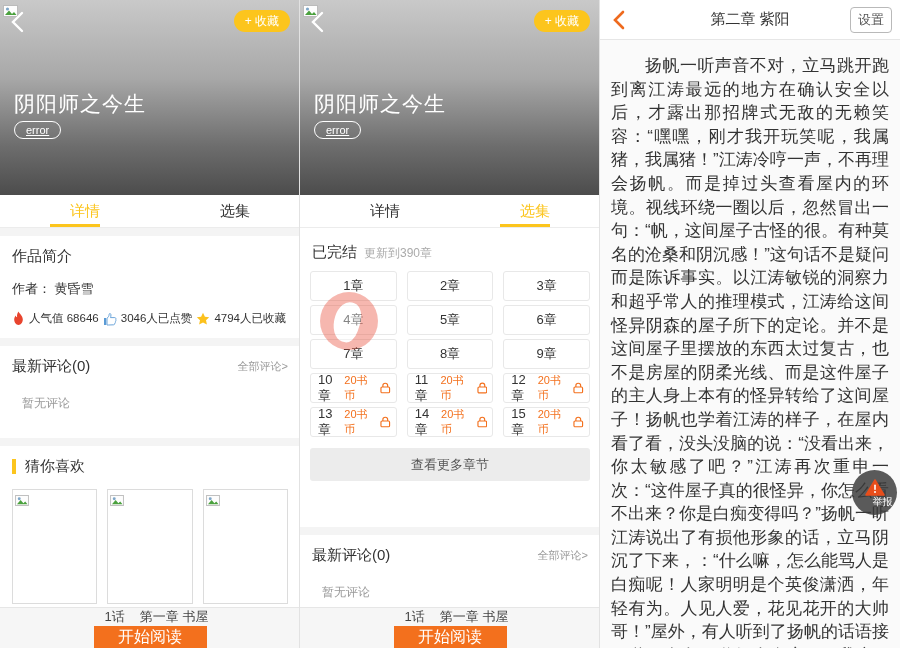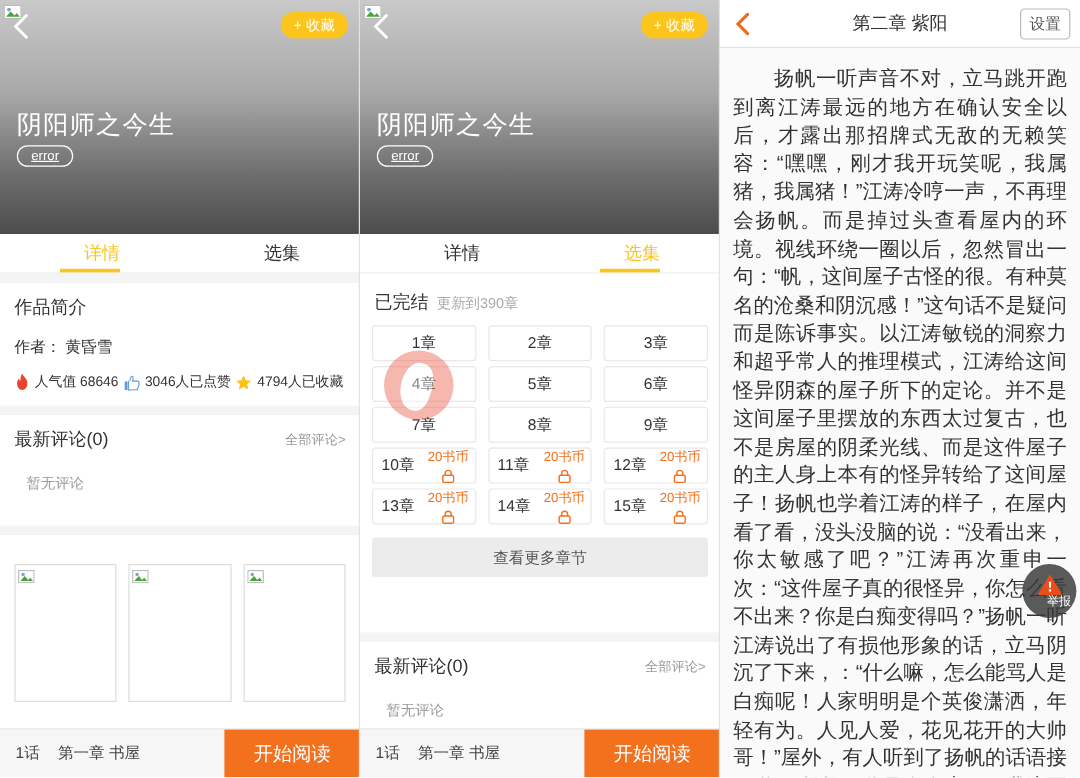--- a/index.html
+++ b/index.html
@@ -33,32 +33,32 @@
   .comments-head { display:flex; justify-content:space-between; align-items:center; }
   .all-link { font-size:11px; color:#999; cursor:pointer; }
   .empty-comment { font-size:12px; color:#999; margin:19px 0 14px 10px; }
 
   .rec-head { display:flex; align-items:center; gap:9px; }
   .rec-bar { width:4px; height:15px; background:#fcc51d; }
   .rec-boxes { display:flex; gap:10px; margin-top:13px; }
   .rec-box { width:87px; height:115px; border:1px solid #dcdcdc; position:relative; background:#fff; }
   .rec-box .broken-ico { top:2px; left:2px; }
 
-  .bottom-bar { position:absolute; bottom:0; left:0; right:0; height:41px; background:#f6f6f6; border-top:1px solid #e6e6e6; display:flex; align-items:center; }
+  .bottom-bar { position:absolute; bottom:0; left:0; right:0; height:41px; background:#f6f6f6; border-top:1px solid #e6e6e6; display:flex; align-items:center;flex-direction:column; }
   .progress { flex:1; padding-left:13px; font-size:13px; color:#444; display:flex; gap:15px; }
   .read-btn { width:113px; height:41px; background:#f3701d; color:#fff; font-size:16px; display:flex; align-items:center; justify-content:center; cursor:pointer; }
 
   
   .status-line { padding:15px 12px 9px; display:flex; align-items:baseline; gap:7px; background:#fff; }
   .status-main { font-size:15px; color:#333; }
   .status-sub { font-size:12px; color:#aaa; }
   .chap-grid { display:grid; grid-template-columns:repeat(3,1fr); column-gap:10px; row-gap:4px; padding:0 10px; }
   .chap-btn { height:30px; border:1px solid #e8e8e8; border-radius:3px; display:flex; align-items:center; justify-content:center; font-size:13px; color:#333; background:#fff; cursor:pointer; }
   .chap-btn.paid { justify-content:space-between; padding:0 5px 0 7px; }
-  .price { color:#f3701d; font-size:11px; display:flex; align-items:center; gap:3px;flex-direction:column; }
+  .price { color:#f3701d; font-size:11px; display:flex; align-items:center; gap:3px; }
   .more-btn { margin:11px 10px 0; height:33px; background:#ececec; border-radius:3px; display:flex; align-items:center; justify-content:center; font-size:13px; color:#555; cursor:pointer; }
   .spacer-a { height:46px; background:#fff; }
   .spacer-b { height:15px; background:#f4f4f4; margin-top:8px; }
 
   
   .reader-panel { background:#fafafa; }
   .reader-header { height:40px; background:#fff; border-bottom:1px solid #e6e6e6; position:relative; display:flex; align-items:center; justify-content:center; }
   .reader-title { font-size:15px; color:#333; }
   .reader-back { position:absolute; left:12px; top:9px; width:16px; height:22px; cursor:pointer; }
   .settings-btn { position:absolute; right:8px; top:7px; min-width:42px; height:26px; border:1px solid #b9b9b9; border-radius:4px; background:#fff; font-size:13px; color:#555; display:flex; align-items:center; justify-content:center; padding:0 6px; cursor:pointer; }
@@ -135,20 +135,24 @@
       <div class="comments-head">
         <span class="sec-heading">最新评论(0)</span>
         <span class="all-link">全部评论&gt;</span>
       </div>
       <div class="empty-comment">暂无评论</div>
     </div>
 
     <div class="strip"></div>
 
     <div class="section">
+      <div class="rec-head">
+        <span class="rec-bar"></span>
+        <span class="sec-heading">猜你喜欢</span>
+      </div>
       <div class="rec-boxes">
         <div class="rec-box">
           <span class="broken-ico"><svg width="14" height="11" viewBox="0 0 15 12">
                 <rect x="0.5" y="0.5" width="14" height="11" fill="#fdfdfd" stroke="#bbb"></rect>
                 <circle cx="4.5" cy="4" r="1.6" fill="#7ea6c8"></circle>
                 <path d="M2 10 L6 5.5 L9 9 L11 7 L13.5 10 Z" fill="#4ba13e"></path>
               </svg></span>
         </div>
         <div class="rec-box">
           <span class="broken-ico"><svg width="14" height="11" viewBox="0 0 15 12">

